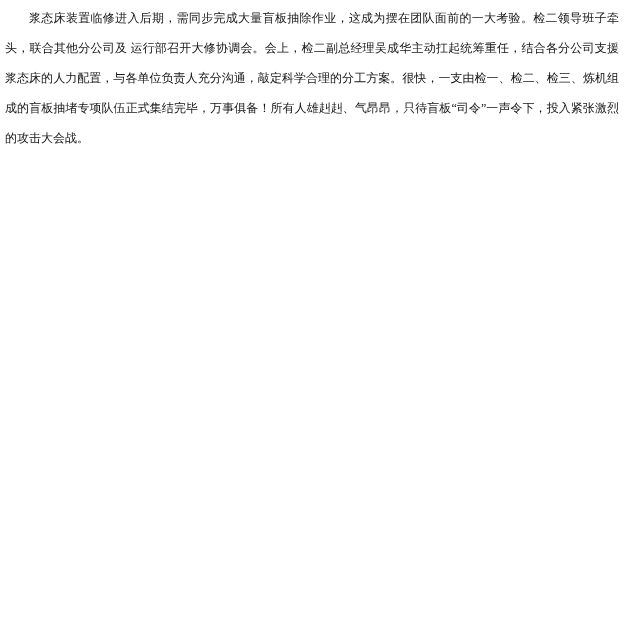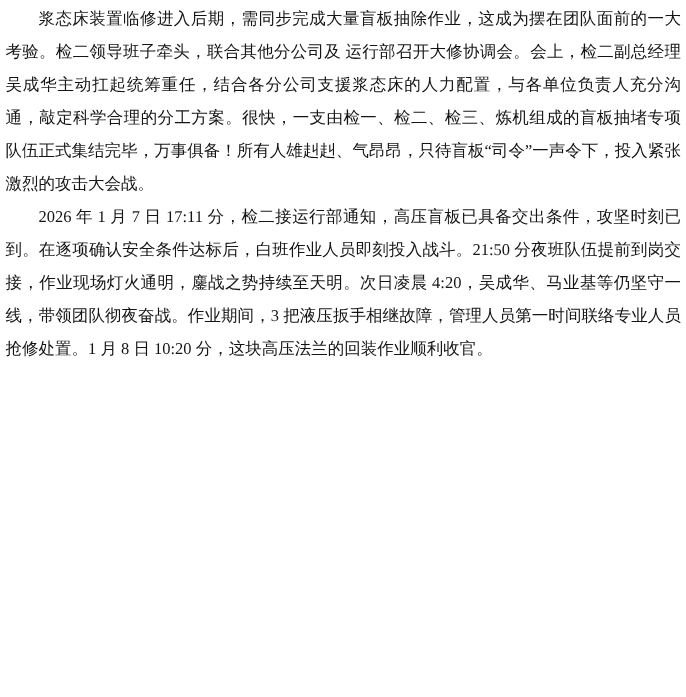--- a/index.html
+++ b/index.html
@@ -9,32 +9,31 @@
       height: 634px;
       background: #ffffff;
       overflow: hidden;
     }
     .page {
       box-sizing: border-box;
       width: 624px;
       height: 634px;
       padding: 3px 5px 0 5px;
       font-family: "Liberation Serif", "DejaVu Serif", serif;
-      font-size: 15px;
+      font-size: 12px;
       line-height: 30px;
       color: #141414;
       text-align: justify;
     }
     .page p {
       margin: 0;
       text-indent: 2em;
       text-align: justify;
       text-justify: inter-ideograph;
       word-break: break-all;
     }
   </style>
 </head>
 <body style="background: rgb(255, 255, 255);">
 
 <div class="page" style="color: rgb(20, 20, 20);">
   <p>浆态床装置临修进入后期，需同步完成大量盲板抽除作业，这成为摆在团队面前的一大考验。检二领导班子牵头，联合其他分公司及 运行部召开大修协调会。会上，检二副总经理吴成华主动扛起统筹重任，结合各分公司支援浆态床的人力配置，与各单位负责人充分沟通，敲定科学合理的分工方案。很快，一支由检一、检二、检三、炼机组成的盲板抽堵专项队伍正式集结完毕，万事俱备！所有人雄赳赳、气昂昂，只待盲板“司令”一声令下，投入紧张激烈的攻击大会战。</p>
-  <p>2026 年 1 月 7 日 17:11 分，检二接运行部通知，高压盲板已具备交出条件，攻坚时刻已到。在逐项确认安全条件达标后，白班作业人员即刻投入战斗。21:50 分夜班队伍提前到岗交接，作业现场灯火通明，鏖战之势持续至天明。次日凌晨 4:20，吴成华、马业基等仍坚守一线，带领团队彻夜奋战。作业期间，3 把液压扳手相继故障，管理人员第一时间联络专业人员抢修处置。1 月 8 日 10:20 分，这块高压法兰的回装作业顺利收官。</p>
 </div>
 
 </body></html>

